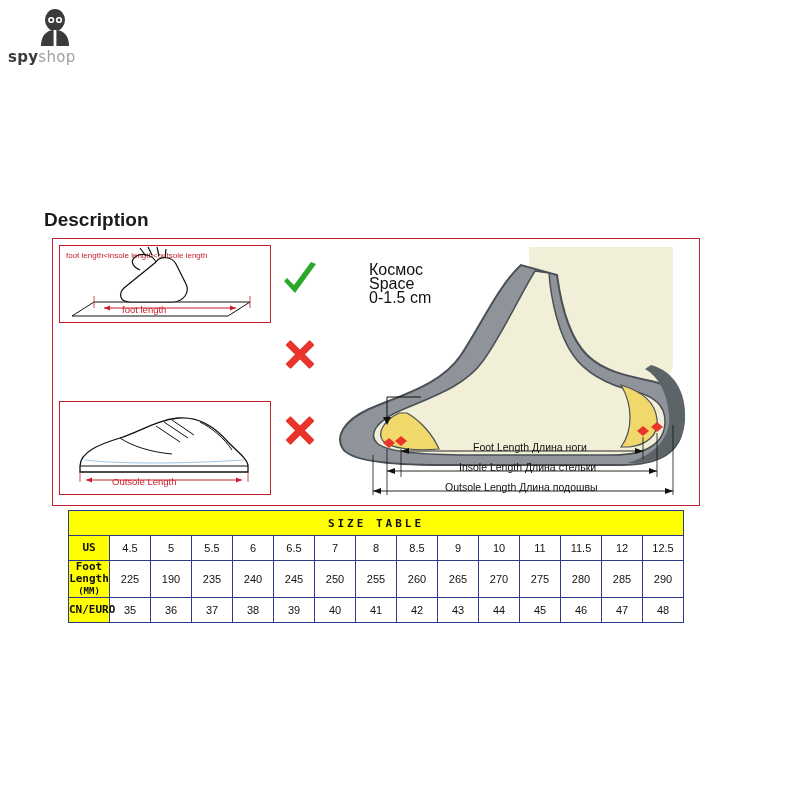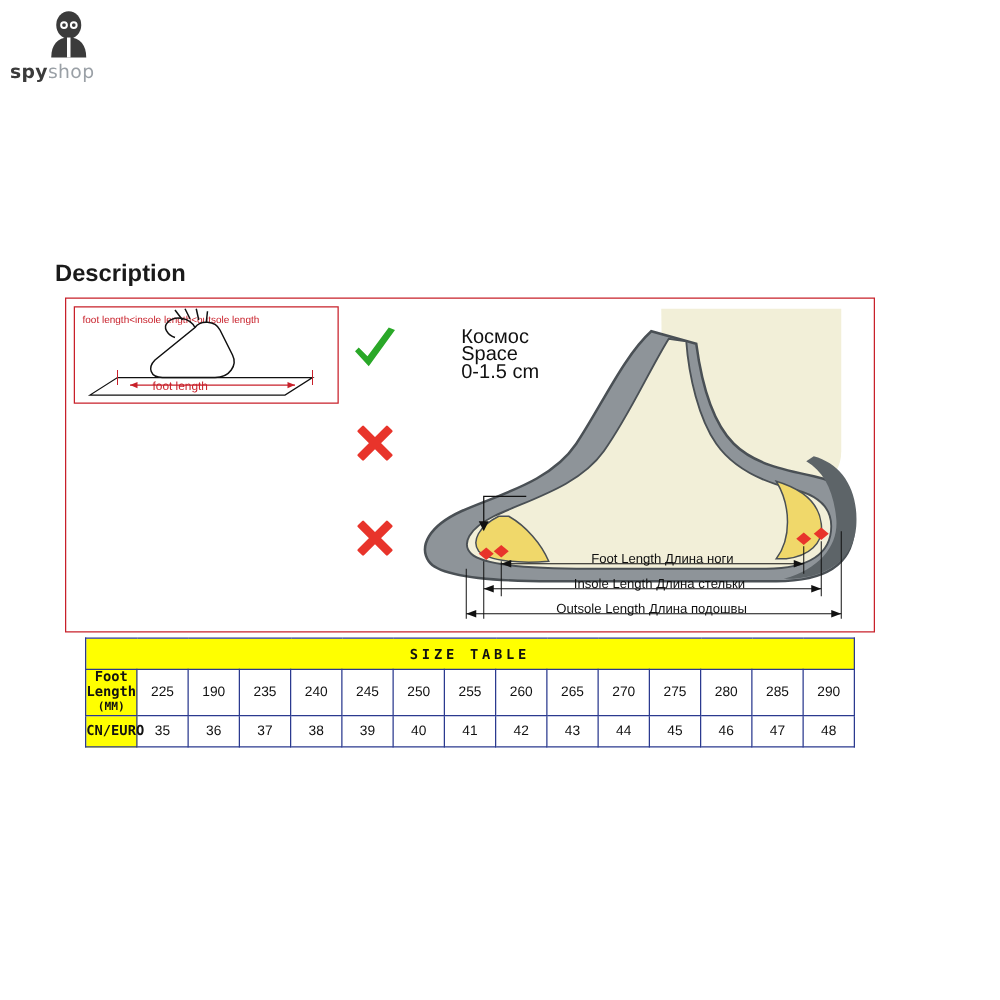--- a/index.html
+++ b/index.html
@@ -226,20 +226,36 @@
           <line x1="44" y1="62" x2="176" y2="62" stroke="#c8202a" stroke-width="1"></line>
           <polygon points="44,62 50,59.5 50,64.5" fill="#c8202a"></polygon>
           <polygon points="176,62 170,59.5 170,64.5" fill="#c8202a"></polygon>
           <line x1="34" y1="50" x2="34" y2="62" stroke="#c8202a" stroke-width="0.8"></line>
           <line x1="190" y1="50" x2="190" y2="62" stroke="#c8202a" stroke-width="0.8"></line>
         </svg>
         <div class="tiny-red lbl-foot-length">foot length</div>
       </div>
 
 
+      <div class="panel-box p3">
+        <svg width="210" height="92" viewBox="0 0 210 92" style="position:absolute;left:0;top:0;">
+          <path d="M20 64 C 20 50, 40 42, 60 36 C 80 30, 96 18, 118 16 C 140 14, 156 26, 168 40 C 180 52, 188 58, 188 64 L 188 70 L 20 70 Z" fill="#ffffff" stroke="#111" stroke-width="1.3"></path>
+          <path d="M20 64 L 188 64" stroke="#111" stroke-width="1"></path>
+          <path d="M60 36 C 72 44, 90 50, 112 52" fill="none" stroke="#111" stroke-width="1"></path>
+          <path d="M96 24 L 120 40 M104 20 L 128 36 M112 18 L 134 33" stroke="#111" stroke-width="1" fill="none"></path>
+          <path d="M140 20 C 152 26, 164 36, 172 48" fill="none" stroke="#111" stroke-width="1"></path>
+          <path d="M24 58 C 60 62, 120 62, 184 58" fill="none" stroke="#9fc7e8" stroke-width="1"></path>
+          <line x1="26" y1="78" x2="182" y2="78" stroke="#c8202a" stroke-width="1"></line>
+          <polygon points="26,78 32,75.5 32,80.5" fill="#c8202a"></polygon>
+          <polygon points="182,78 176,75.5 176,80.5" fill="#c8202a"></polygon>
+          <line x1="20" y1="70" x2="20" y2="80" stroke="#c8202a" stroke-width="0.8"></line>
+          <line x1="188" y1="70" x2="188" y2="80" stroke="#c8202a" stroke-width="0.8"></line>
+        </svg>
+        <div class="tiny-red" style="left:52px; top:74px; font-size:9.5px;">Outsole Length</div>
+      </div>
 
       <svg class="check" viewBox="0 0 38 40">
         <path d="M3 20 L 14 32 L 35 3 L 30 1 L 13 24 L 6 17 Z" fill="#2aa828"></path>
       </svg>
 
       <div class="cross cross1">
         <span class="a"></span>
           <span class="b"></span>
       </div>
       <div class="cross cross2">
@@ -300,20 +316,39 @@
       <div class="dim-row dim1">Foot Length  Длина ноги</div>
       <div class="dim-row dim2">Insole Length  Длина стельки</div>
       <div class="dim-row dim3">Outsole Length  Длина подошвы</div>
     </div>
   </div>
 
   <table class="size-table">
     <tbody>
       <tr>
         <td class="table-title" colspan="15">SIZE TABLE</td>
+      </tr>
+      <tr>
+        <td class="rowhead" style="width:110px;">
+          <span>US</span>
+        </td>
+        <td class="cell">4.5</td>
+        <td class="cell">5</td>
+        <td class="cell">5.5</td>
+        <td class="cell">6</td>
+        <td class="cell">6.5</td>
+        <td class="cell">7</td>
+        <td class="cell">8</td>
+        <td class="cell">8.5</td>
+        <td class="cell">9</td>
+        <td class="cell">10</td>
+        <td class="cell">11</td>
+        <td class="cell">11.5</td>
+        <td class="cell">12</td>
+        <td class="cell">12.5</td>
       </tr>
       <tr>
         <td class="rowhead">
           <span>Foot Length</span>
           <span class="sub">(MM)</span>
         </td>
         <td class="cell">225</td>
         <td class="cell">190</td>
         <td class="cell">235</td>
         <td class="cell">240</td>

